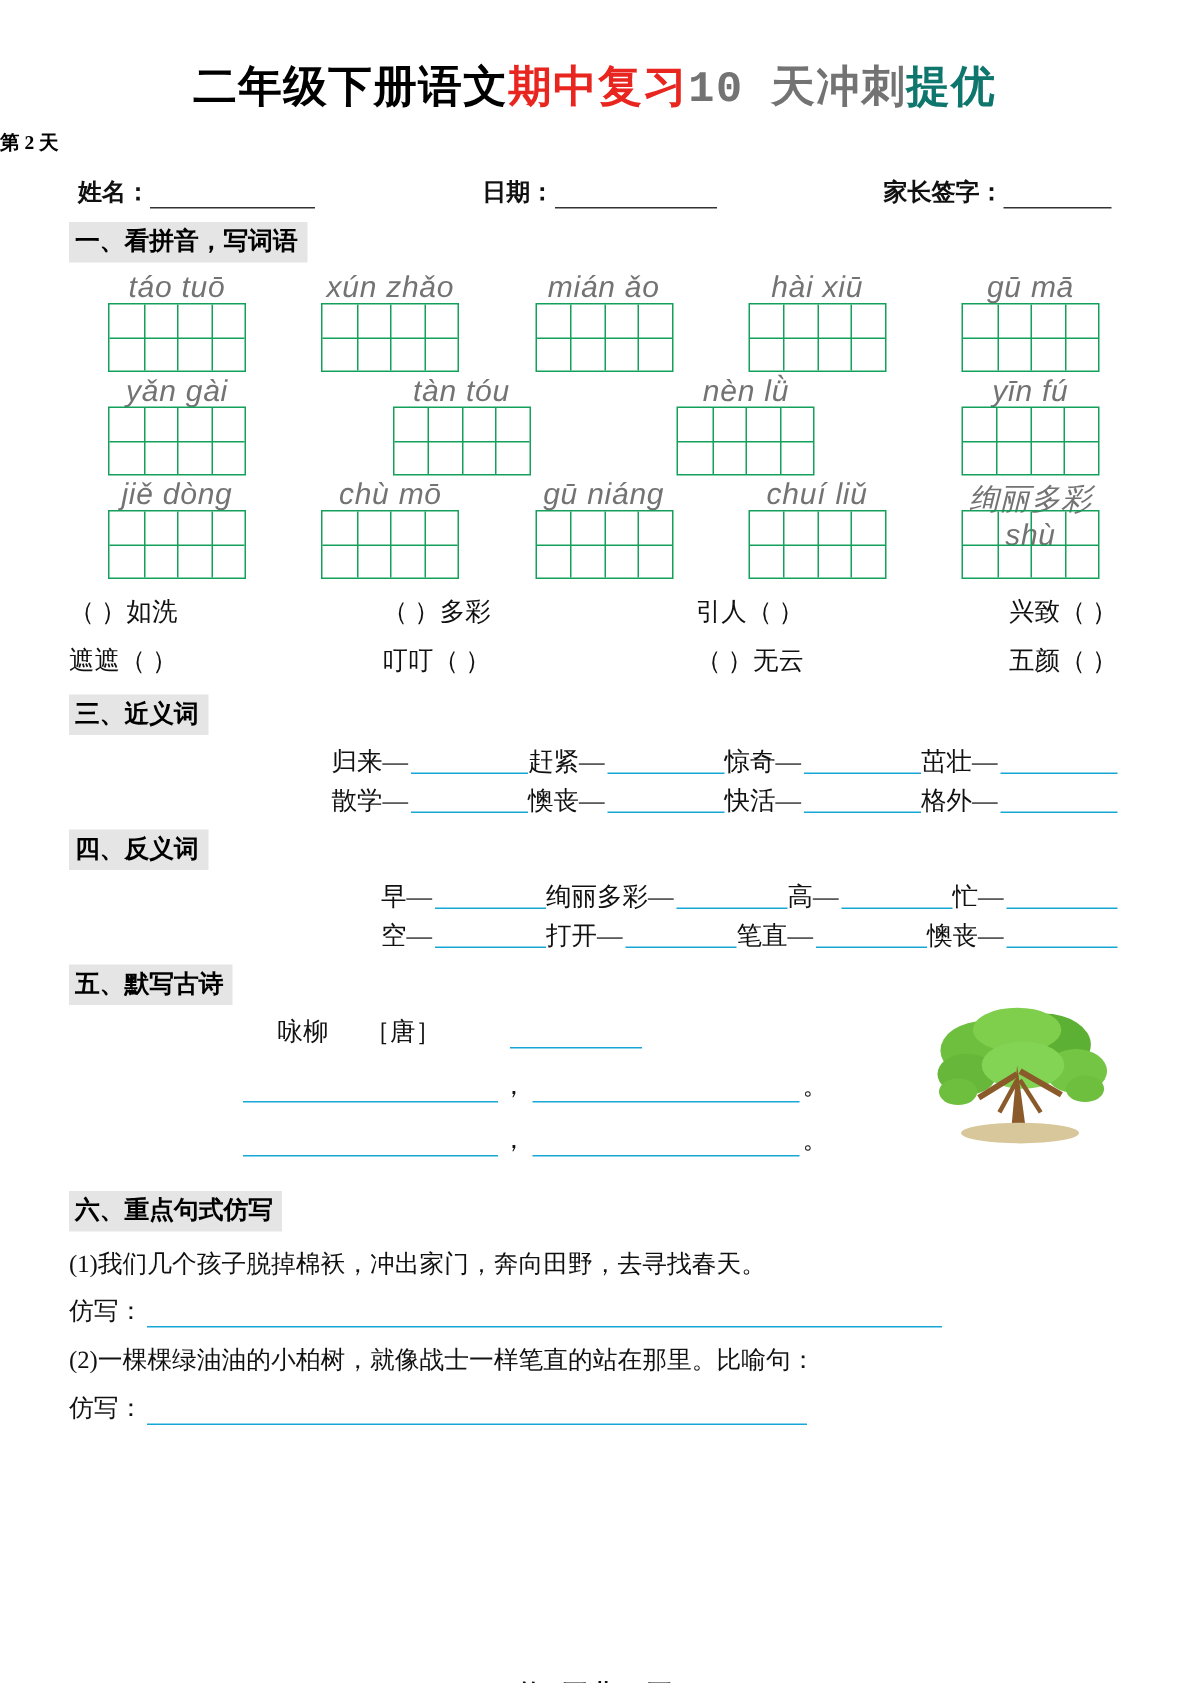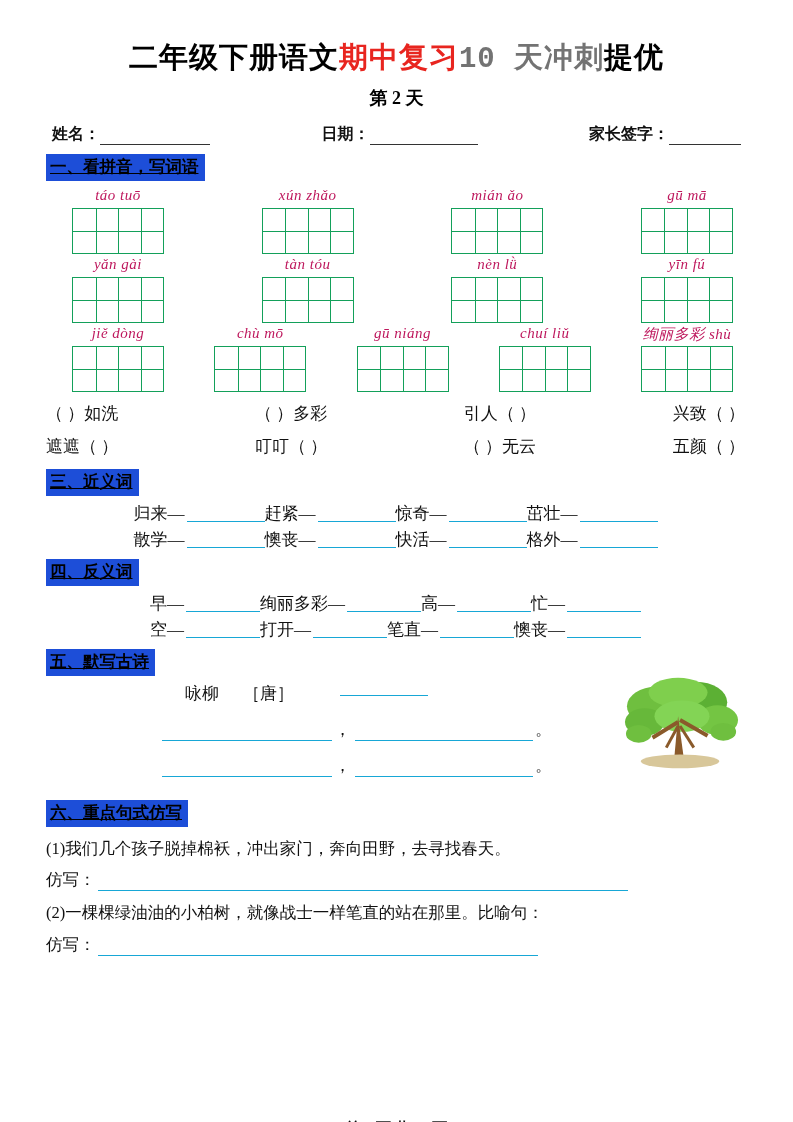--- a/index.html
+++ b/index.html
@@ -28,25 +28,25 @@
     text-align: center;
     margin-top: 38px;
     font-size: 29px;
     font-weight: bold;
     letter-spacing: 1px;
     white-space: nowrap;
   }
   .title .seg-black { color: #000; }
   .title .seg-red { color: #e8251f; }
   .title .seg-green { color: #737373; font-family: Liberation Mono, monospace; }
-  .title .seg-purple { color: #000000; font-family: Liberation Serif, serif; }
+  .title .seg-purple { color: #0f766e; font-family: Liberation Serif, serif; }
 
   .subtitle {
-    text-align: center;
-    font-size: 18px;
+    text-align: left;
+    font-size: 13px;
     font-weight: bold;
     margin-top: 8px;
     color: #000;
   }
 
   
   .info-row {
     display: flex;
     margin: 14px 52px 0 52px;
     font-size: 16px;
@@ -59,44 +59,43 @@
   .ul {
     display: inline-block;
     border-bottom: 1px solid #333;
     height: 15px;
   }
   .sp-a { flex: 1; }
 
   
   .sec-head {
     display: inline-block;
-    background: #1d4ed8;
+    background: #e5e5e5;
     font-size: 16.5px;
     font-weight: bold;
     padding: 2px 6px 3px 4px;
     margin-left: 46px;
     color: #000;
-    text-decoration: underline;
   }
   .sec-wrap { margin-top: 9px; }
 
   
   .pinyin-block { margin-top: 6px; }
   .pinyin-row {
     display: flex;
     justify-content: space-between;
     padding: 0 48px 0 60px;
     margin-top: 2px;
   }
   .pin-cell { width: 116px; text-align: center; }
   .pin-text {
-    font-size: 15px;
+    font-size: 20px;
     font-style: italic;
-    font-family: Liberation Serif, serif;
-    color: #be185d;
+    font-family: Liberation Sans, sans-serif;
+    color: #737373;
     height: 19px;
     letter-spacing: 0.5px;
   }
   .tian {
     width: 92px;
     height: 46px;
     margin: 2px auto 0 auto;
     border: 1.4px solid #13a05a;
     box-sizing: border-box;
     position: relative;
@@ -121,37 +120,38 @@
     align-items: baseline;
   }
   .fillrow .cellitem { white-space: nowrap; }
 
   
   .wordrow {
     display: flex;
     padding: 0 48px 0 46px;
     margin-top: 9px;
     font-size: 17px;
-    justify-content: center;
+    justify-content: flex-end;
   }
   .worditem { display: flex; align-items: flex-end; white-space: nowrap; }
   .worditem .wtxt { line-height: 1; }
   .blank-blue {
     display: inline-block;
     border-bottom: 1.6px solid #17a7d6;
     height: 13px;
     margin-left: 2px;
   }
 
   
   .poem-area { position: relative; margin-top: 6px; height: 116px; }
   .poem-title {
     font-size: 17px;
     margin-left: 185px;
     display: flex;
+    align-items: flex-end;
   }
   .poem-line {
     display: flex;
     align-items: flex-end;
     font-size: 17px;
     margin-left: 160px;
     margin-top: 13px;
   }
   .tree {
     position: absolute;
@@ -234,20 +234,29 @@
         <div class="pin-text">xún zhǎo</div>
         <div class="tian">
             <span class="h1"></span>
             <span class="v1"></span>
             <span class="q1"></span>
             <span class="q2"></span>
           </div>
       </div>
       <div class="pin-cell">
         <div class="pin-text">mián ǎo</div>
+        <div class="tian">
+            <span class="h1"></span>
+            <span class="v1"></span>
+            <span class="q1"></span>
+            <span class="q2"></span>
+          </div>
+      </div>
+      <div class="pin-cell">
+        <div class="pin-text">hài xiū</div>
         <div class="tian">
             <span class="h1"></span>
             <span class="v1"></span>
             <span class="q1"></span>
             <span class="q2"></span>
           </div>
       </div>
       <div class="pin-cell">
         <div class="pin-text">gū mā</div>
         <div class="tian">

